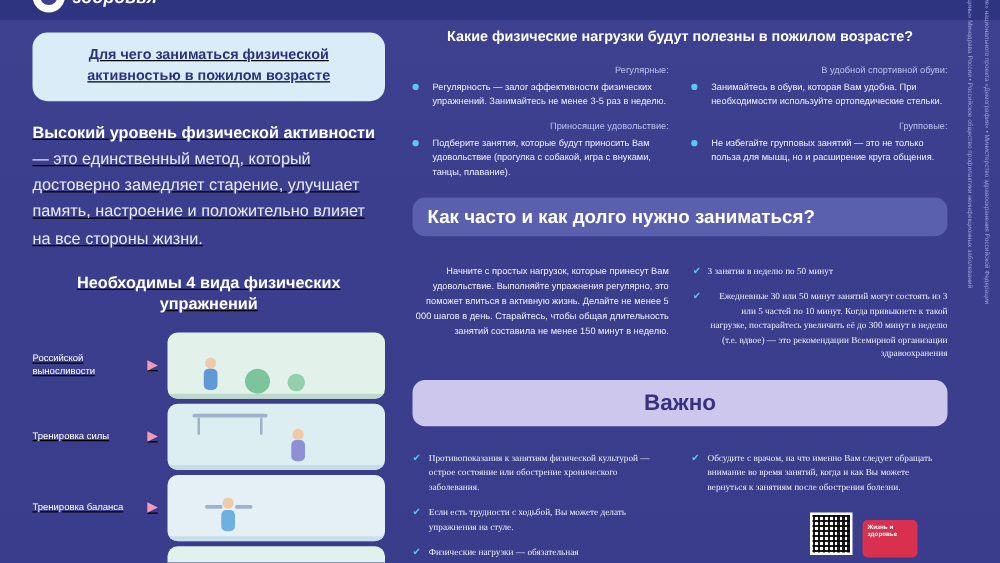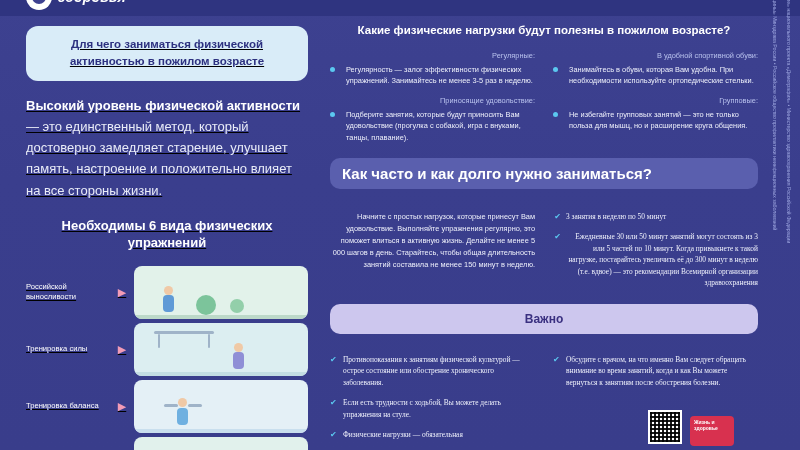--- a/index.html
+++ b/index.html
@@ -108,21 +108,21 @@
     flex: 0 0 5px; width: 5px; height: 5px; border-radius: 50%;
     background: #5bc8f0; margin-top: 3px;
   }
   .bullet .txt { color: #eef0fb; font-size: 7.4px; line-height: 1.55; }
 
   .band {
     margin-top: 6px; background: #5a5fae; border-radius: 10px;
     padding: 7px 12px; color: #ffffff; font-size: 15px; font-weight: bold;
   }
   .band.important {
-    background: #cdc7ee; color: #3a3080; text-align: center; font-size: 12px;
+    background: #cdc7ee; color: #3a3080; text-align: center; font-size: 18px;
     padding: 8px 12px;
   }
 
   .para {
     color: #eef0fb; font-size: 7.4px; line-height: 1.62; margin-top: 10px; text-align: right;
   }
   .check {
     display: flex; gap: 5px; margin-bottom: 9px;
   }
   .check .ck {
@@ -180,21 +180,21 @@
 
   <div class="left-col">
     <div class="title-card">
       <div class="t">Для чего заниматься физической активностью в пожилом возрасте</div>
     </div>
 
     <div class="lead">
       <b>Высокий уровень физической активности</b><span> — это единственный метод, который достоверно замедляет старение, улучшает память, настроение и положительно влияет на все стороны жизни.</span>
     </div>
 
-    <div class="subhead">Необходимы 6 вида физических упражнений</div>
+    <div class="subhead">Необходимы 4 вида физических упражнений</div>
 
     <div class="ex-list">
       <div class="ex-row">
         <div class="ex-label">Российской выносливости</div>
         <div class="ex-arrow">▶</div>
         <div class="ex-img b1">
           <span class="tree" style="left:62px;"></span>
           <span class="tree s" style="left:96px;bottom:6px;"></span>
           <span class="head" style="left:30px;bottom:24px;"></span>
           <span class="body-b" style="left:29px;bottom:7px;background:#5f9ad6;"></span>

